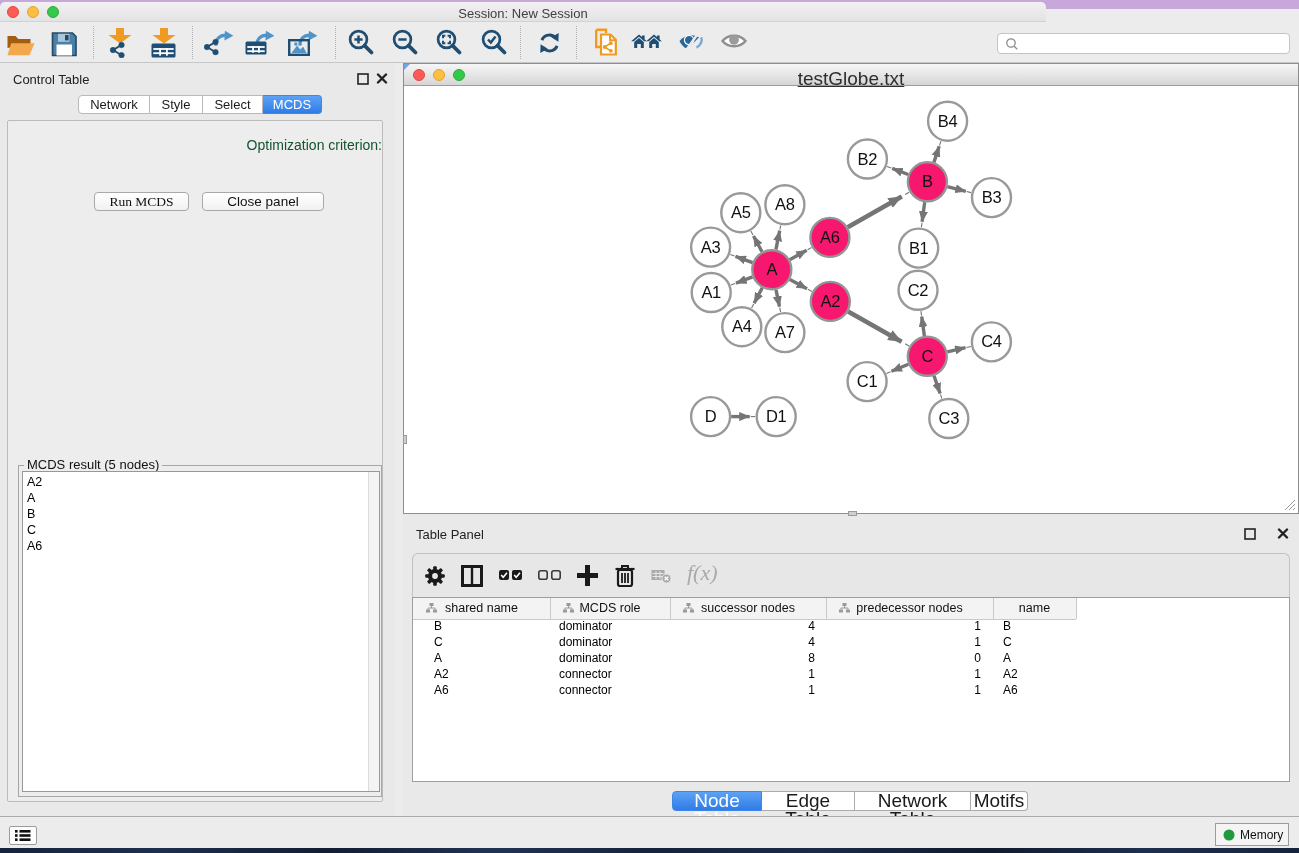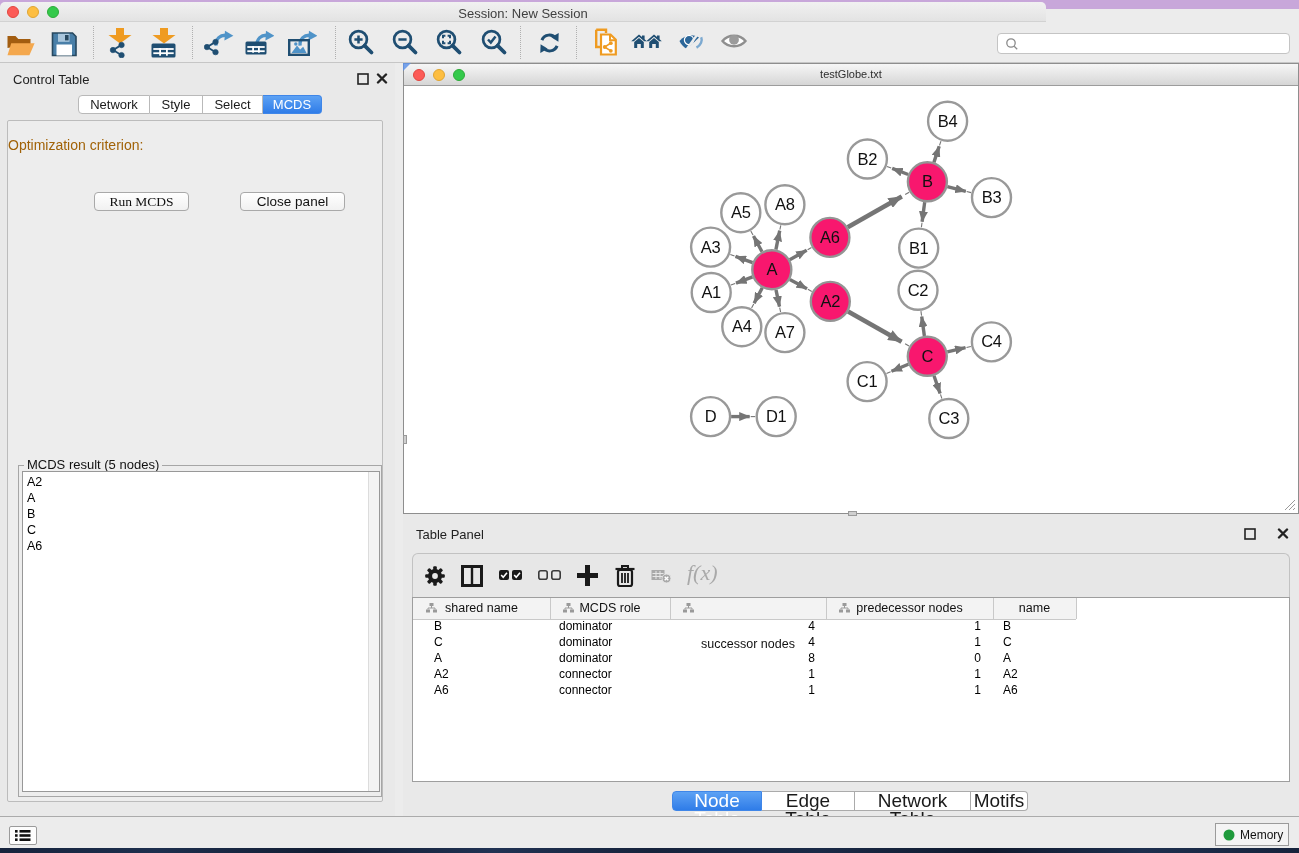--- a/index.html
+++ b/index.html
@@ -48,21 +48,21 @@
 #mcds-list .sbar { position:absolute; right:0; top:0; width:11px; height:100%;
   background:#f4f4f4; border-left:1px solid #dcdcdc; }
 #mcds-list ul { list-style:none; padding:2px 0 0 4px; }
 #mcds-list li { height:16px; line-height:16px; }
 
 #netwin { left:403px; top:63px; width:896px; height:451px; background:#fff;
   border:1px solid #8e8e8e; }
 #nettitle { position:absolute; left:0; top:0; width:100%; height:22px;
   background:linear-gradient(#f6f6f6,#d6d6d6); border-bottom:1px solid #9c9c9c; }
 #nettitle .title { position:absolute; left:0; right:0; top:4px; text-align:center;
-  font-size:11px; color:#2e2e2e; }
+  font-size:19px; color:#2e2e2e;text-decoration:underline; }
 
 #tablepanel { left:403px; top:514px; width:896px; height:302px; background:#e9e9e9; }
 #tp-toolbar { position:absolute; left:9px; top:39px; width:878px; height:44px;
   background:#e7e7e7; border:1px solid #c2c2c2; border-bottom:none; border-radius:6px 6px 0 0; }
 #tp-table { position:absolute; left:9px; top:83px; width:878px; height:185px;
   background:#fff; border:1px solid #9e9e9e; }
 .th-row { position:absolute; left:0; top:0; width:100%; height:21px; }
 .th-cell { position:absolute; top:0; height:21px; font-size:12.5px; color:#111;
   text-align:center; line-height:21px; }
 .th-sep { position:absolute; top:0; height:21px; width:0; border-left:1px solid #c9c9c9; }
@@ -240,23 +240,23 @@
   <div class="panel-title abs" style="left:13px; top:9px;">Control Table</div>
   <svg class="abs" style="left:357px; top:10px;" width="32" height="12" viewBox="0 0 32 12">
     <rect x="1" y="1" width="10" height="10" fill="none" stroke="#222" stroke-width="1.6"></rect>
     <path d="M21,1.5 L29,9.5 M29,1.5 L21,9.5" stroke="#222" stroke-width="2.4" stroke-linecap="round"></path>
   </svg>
   <div class="tab" style="left:78px; width:72px; border-radius:4px 0 0 4px;">Network</div>
   <div class="tab" style="left:150px; width:53px; border-left:none;">Style</div>
   <div class="tab" style="left:203px; width:60px; border-left:none;">Select</div>
   <div class="tab sel" style="left:263px; width:59px; border-left:none; border-radius:0 4px 4px 0;">MCDS</div>
   <div class="abs" id="cp-content">
-    <div class="abs" style="left:0; top:16px; width:100%; text-align:left; font-size:14px; color:#a16207;">Optimization criterion:</div>
+    <div class="abs" style="left:0; top:16px; width:100%; text-align:right; font-size:14px; color:#14532d;">Optimization criterion:</div>
     <div class="btn" style="left:86px; top:71px; width:95px; height:19px; line-height:17px;font-family:Liberation Serif, serif;">Run MCDS</div>
-    <div class="btn" style="left:194px; top:71px; width:105px; height:19px; line-height:17px;margin-left:38px;">Close panel</div>
+    <div class="btn" style="left:194px; top:71px; width:122px; height:19px; line-height:17px;">Close panel</div>
     <div id="mcds-fieldset">
       <div id="mcds-legend">MCDS result (5 nodes)</div>
       <div id="mcds-list">
         <div class="sbar"></div>
         <ul>
             <li>A2</li>
             <li>A</li>
             <li>B</li>
             <li>C</li>
             <li>A6</li>
@@ -468,21 +468,21 @@
         <div class="th-cell" style="left:137px;width:120px;">MCDS role</div>
         <div class="th-sep" style="left:257px"></div>
         <svg width="11" height="10" viewBox="0 0 11 10" style="position:absolute;top:5px;left:270px">
           <g fill="#9a9a9a">
             <rect x="3.5" y="0" width="4" height="3"></rect>
             <rect x="0" y="6.5" width="4" height="3"></rect>
             <rect x="7" y="6.5" width="4" height="3"></rect>
             <path d="M5.5,3 L5.5,5 M2,6.5 L2,5 L9,5 L9,6.5" stroke="#9a9a9a" fill="none" stroke-width="1"></path>
           </g>
         </svg>
-        <div class="th-cell" style="left:257px;width:156px;margin-top:36px;">successor nodes</div>
+        <div class="th-cell" style="left:257px;width:156px;">successor nodes</div>
         <div class="th-sep" style="left:413px"></div>
         <svg width="11" height="10" viewBox="0 0 11 10" style="position:absolute;top:5px;left:426px">
           <g fill="#9a9a9a">
             <rect x="3.5" y="0" width="4" height="3"></rect>
             <rect x="0" y="6.5" width="4" height="3"></rect>
             <rect x="7" y="6.5" width="4" height="3"></rect>
             <path d="M5.5,3 L5.5,5 M2,6.5 L2,5 L9,5 L9,6.5" stroke="#9a9a9a" fill="none" stroke-width="1"></path>
           </g>
         </svg>
         <div class="th-cell" style="left:413px;width:167px;">predecessor nodes</div>

